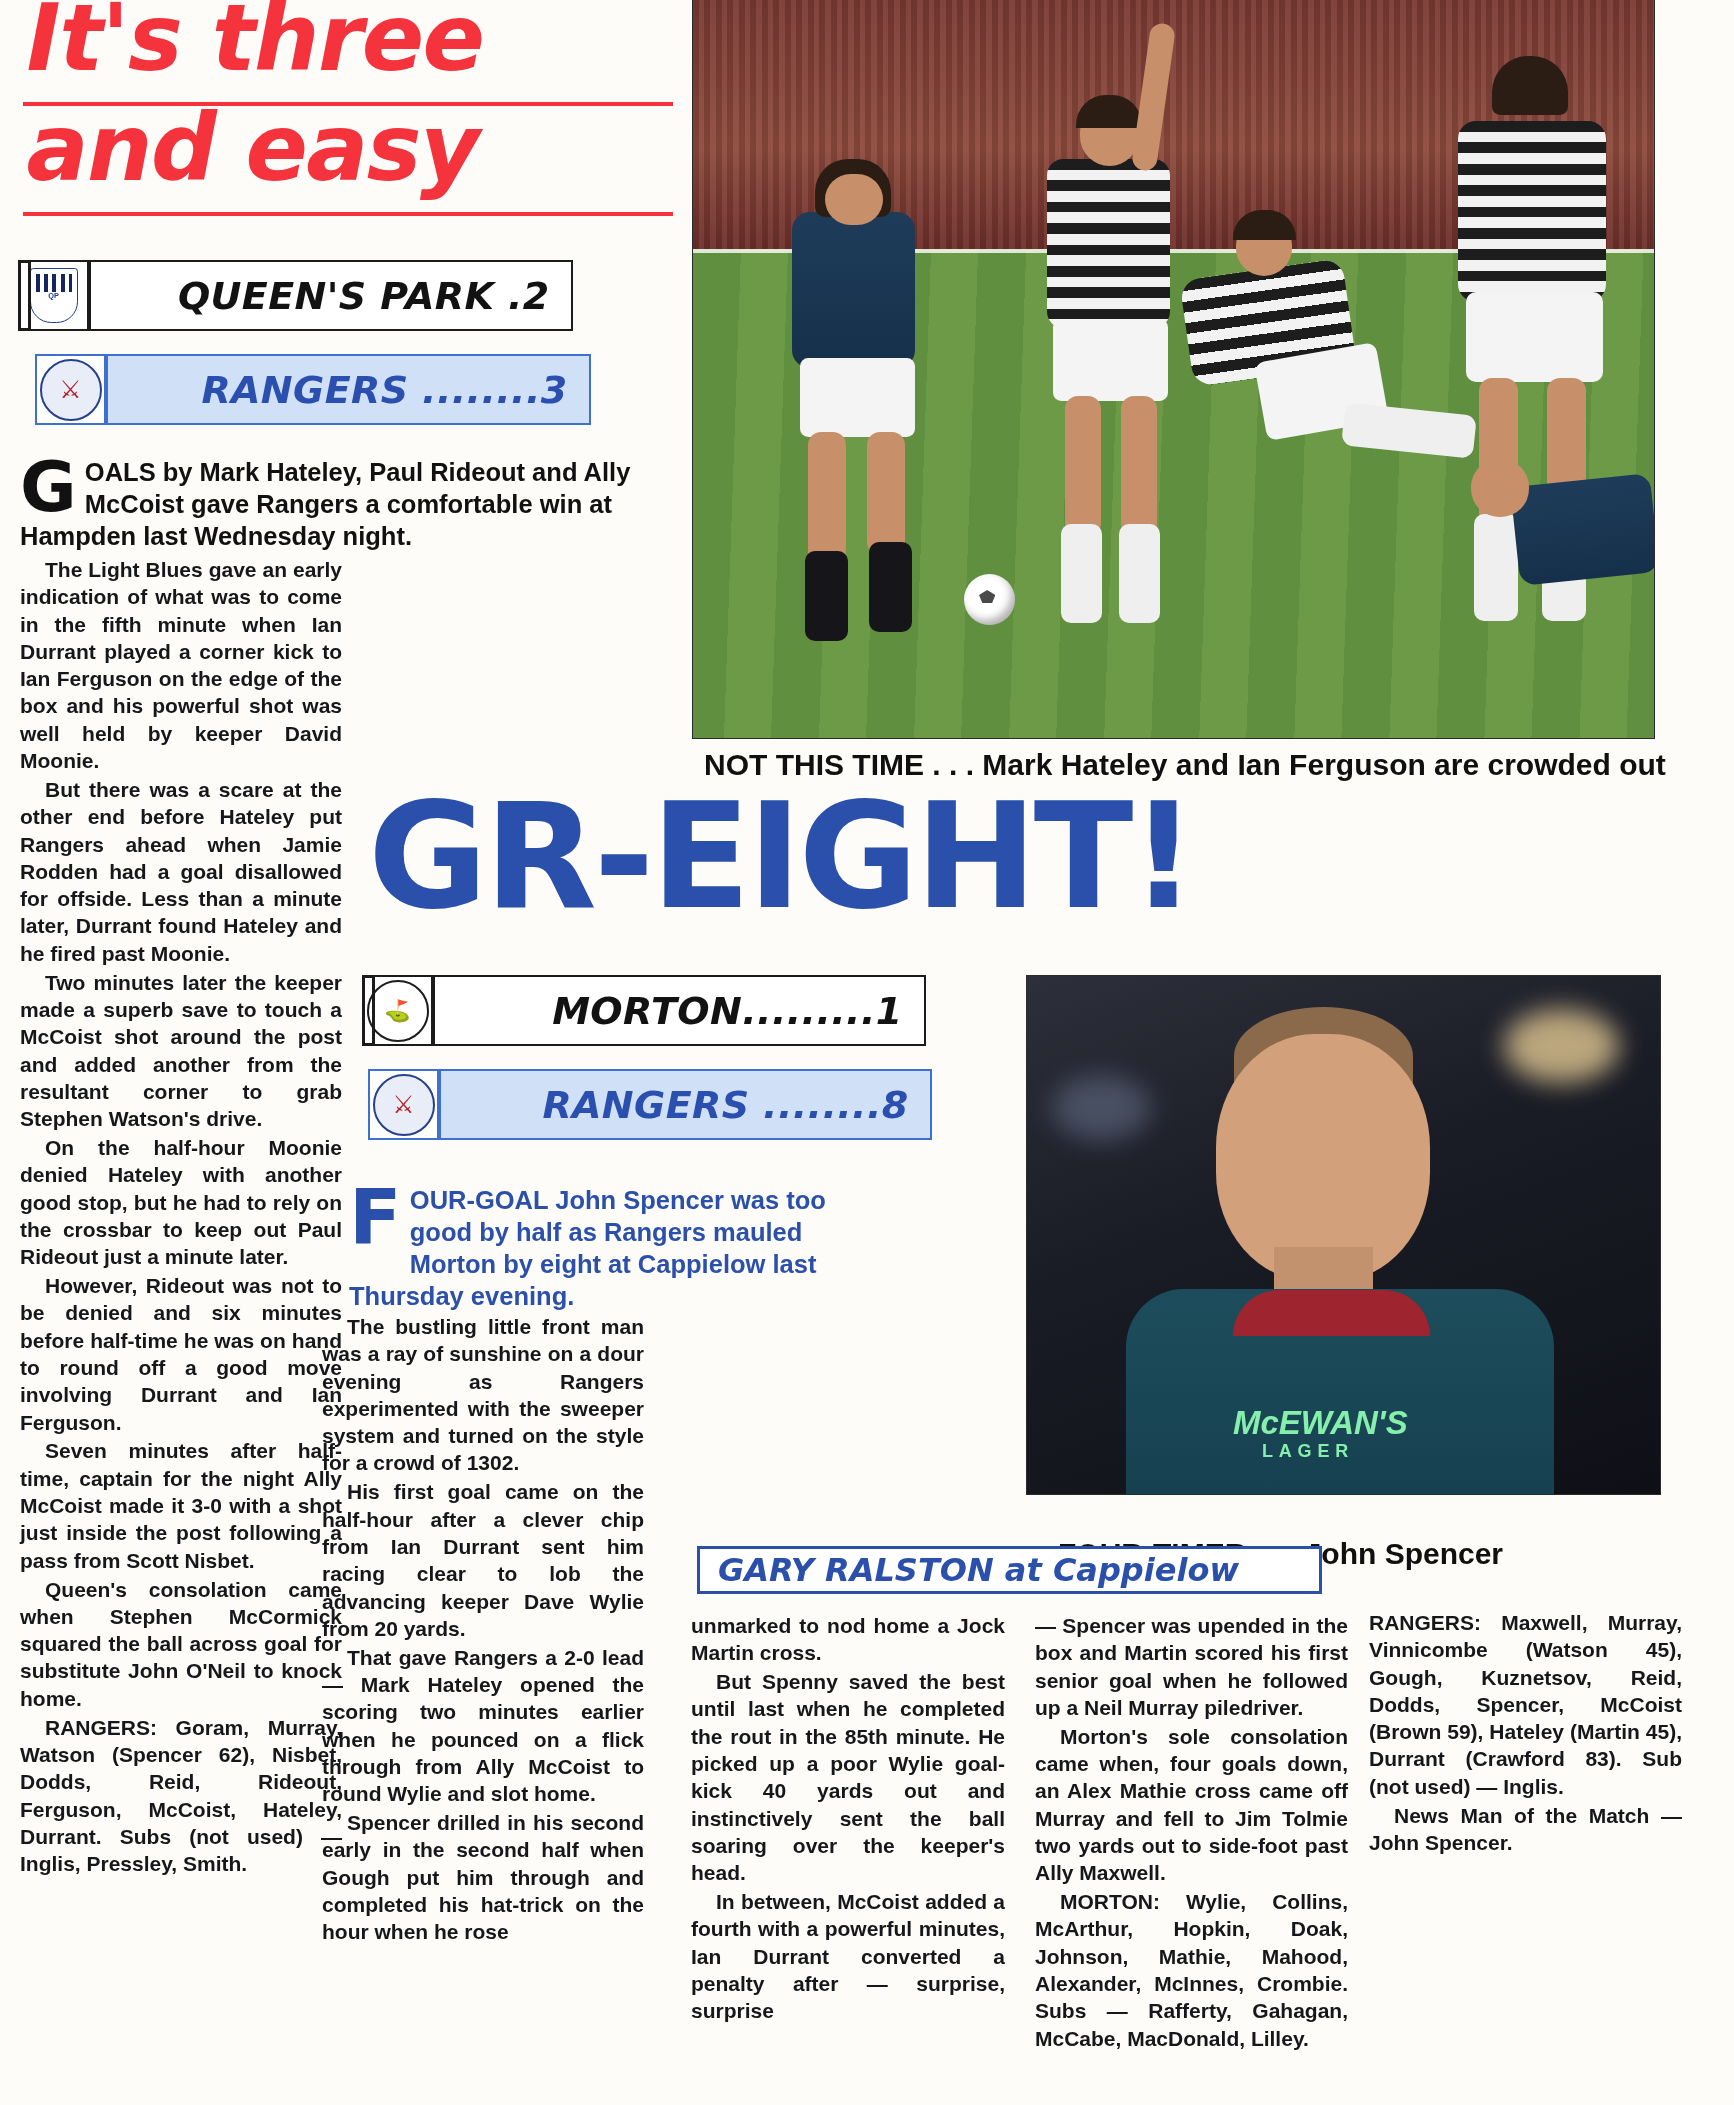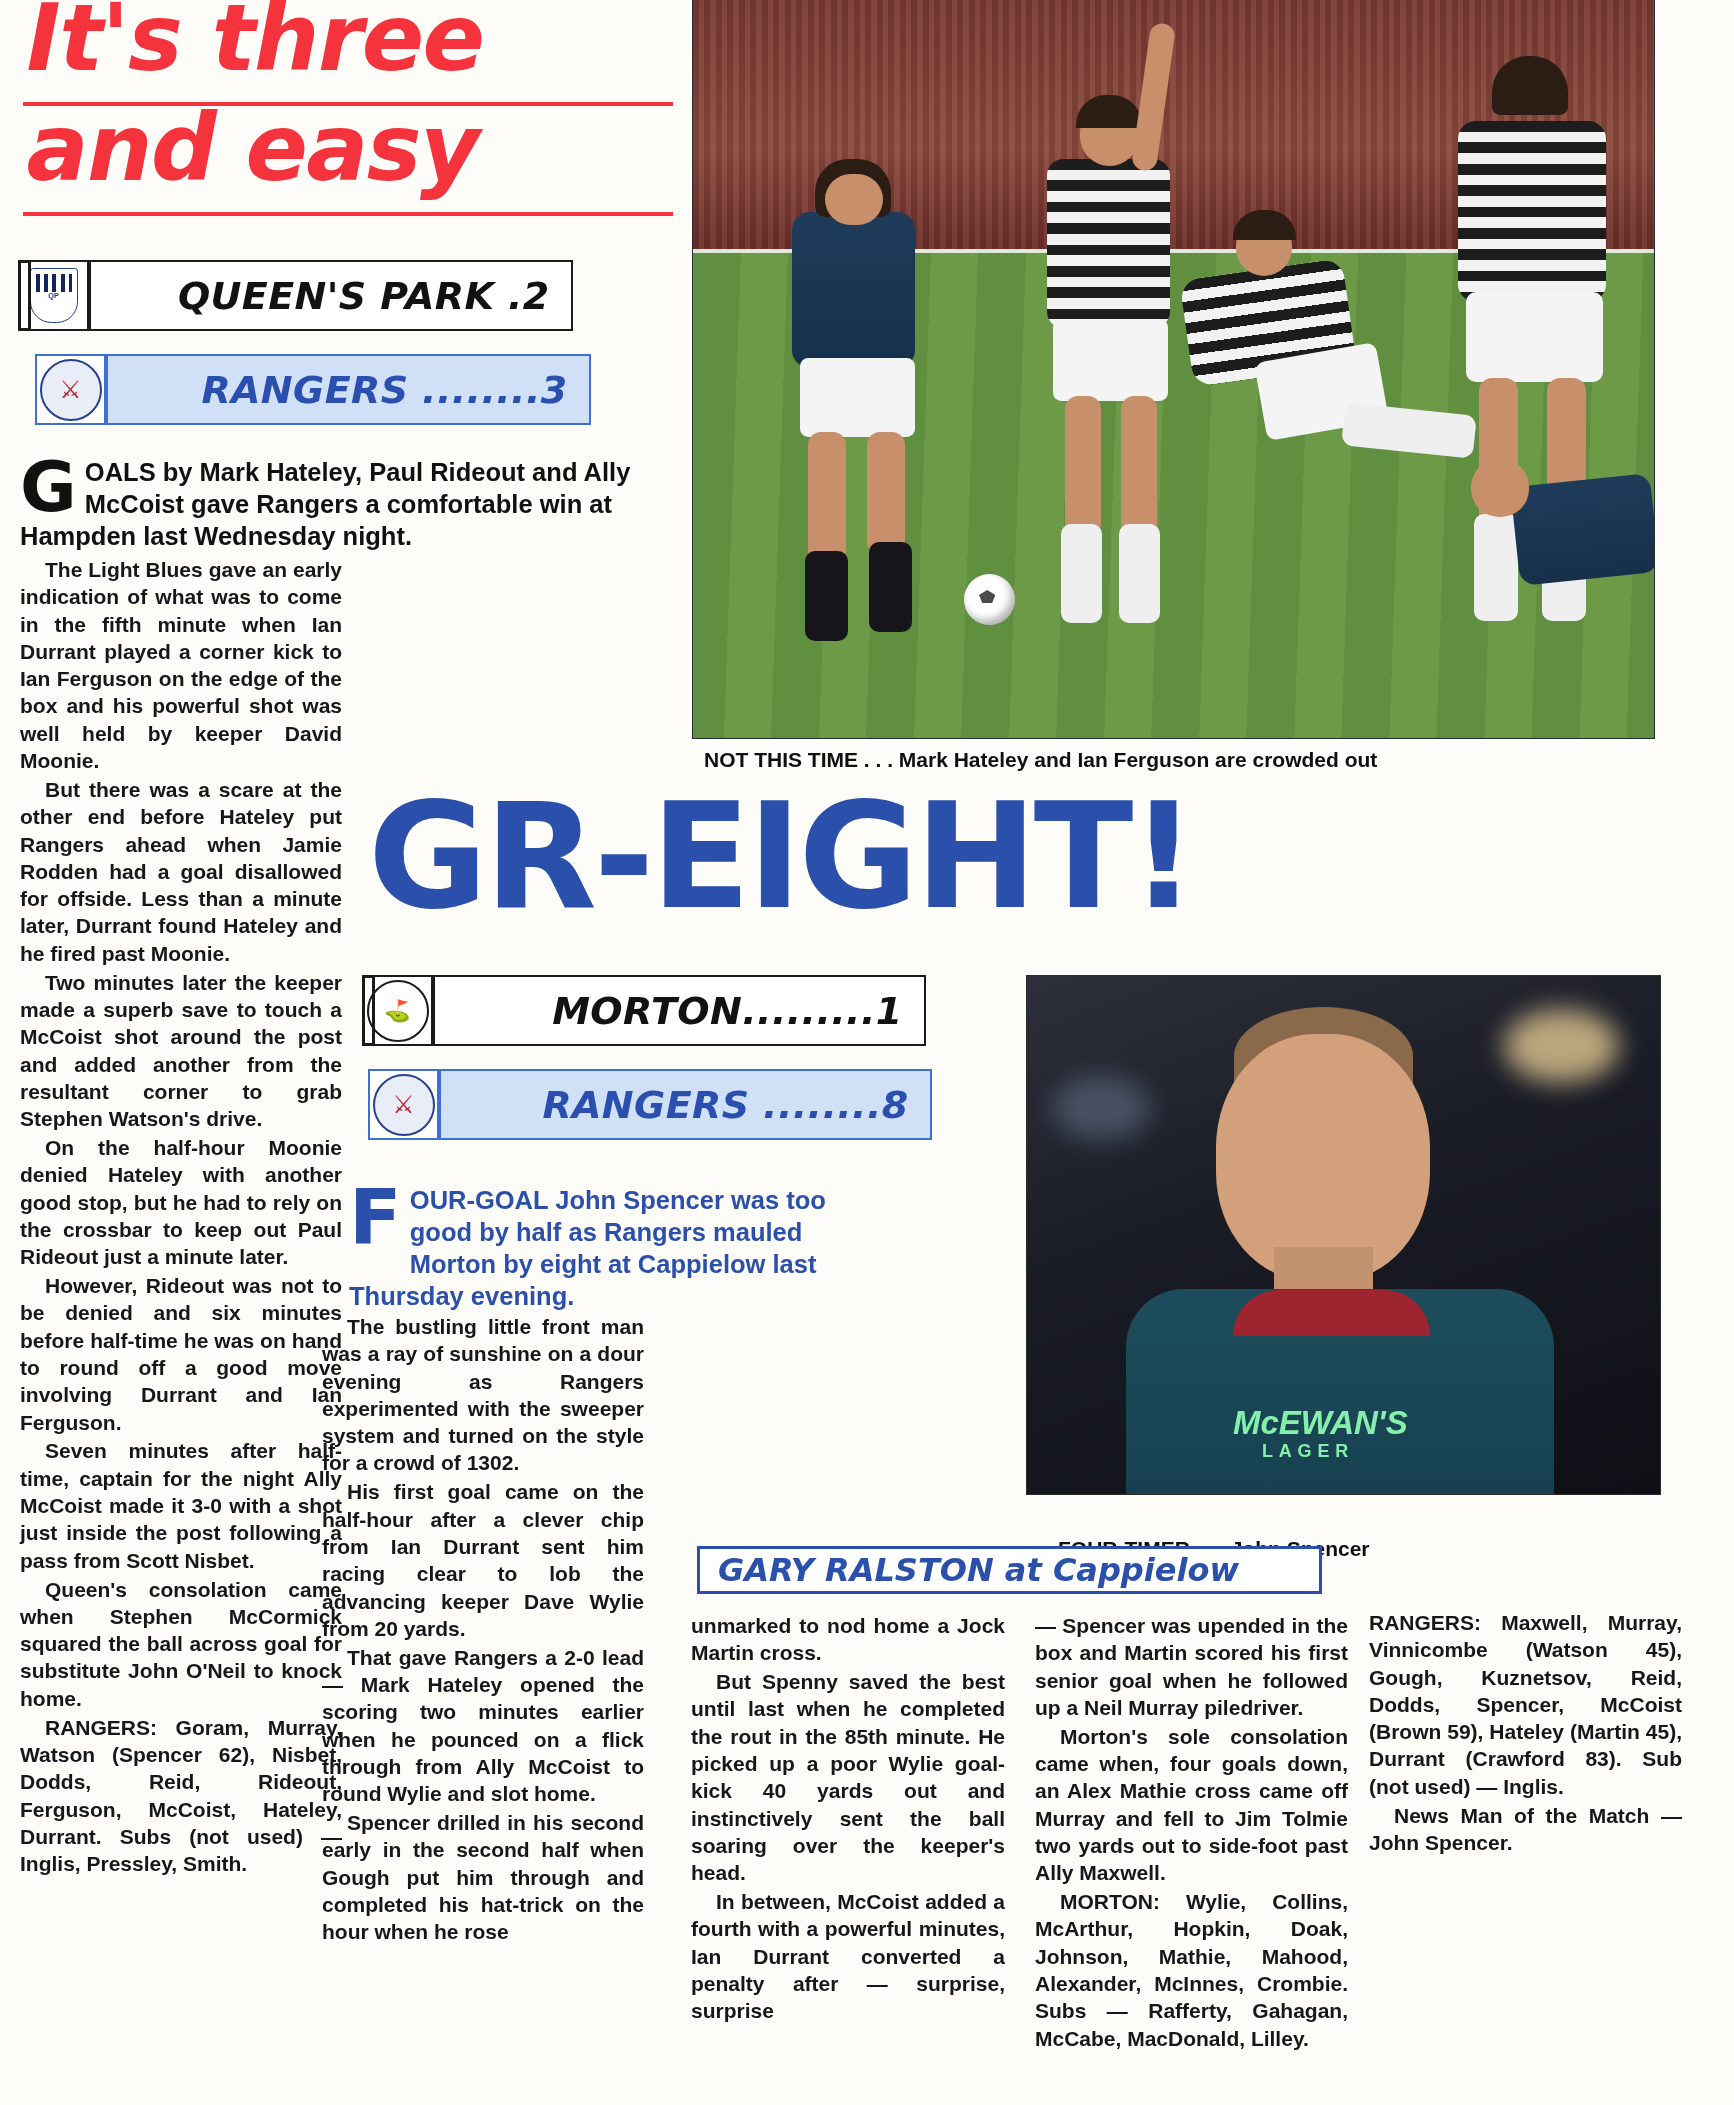--- a/index.html
+++ b/index.html
@@ -96,21 +96,21 @@
 
   .bracket-l,.bracket-r{position:absolute;width:13px;border-top:3.3px solid #1b1b1b;border-bottom:3.3px solid #1b1b1b;height:71px;box-sizing:border-box;}
   .bracket-l{border-left:3.3px solid #1b1b1b;}
   .bracket-r{border-right:3.3px solid #1b1b1b;}
 
   
   .photo{position:absolute;overflow:hidden;background:#6a3c34;}
   #photo1{left:692px;top:-3.3px;width:961px;height:740px;border:1.6px solid #2b2b2b;}
   #photo2{left:1026px;top:975px;width:633px;height:518px;border:1.6px solid #2b2b2b;}
   .cap{
-    position:absolute;font-weight:bold;font-size:21px;color:#101010;
+    position:absolute;font-weight:bold;font-size:30px;color:#101010;
     font-family:"Liberation Sans",sans-serif;
   }
   #cap1{left:704px;top:748px;}
   #cap2{left:1058px;top:1503px;margin-top:34px;}
 
   
   .crowd{position:absolute;left:0;top:0;right:0;height:34%;
     background:
       repeating-linear-gradient(90deg, rgba(0,0,0,.10) 0 5.8px, rgba(255,255,255,.05) 5.8px 11.5px),
       linear-gradient(#7a3a33,#8d4a3d 60%,#6d2f2a);}

